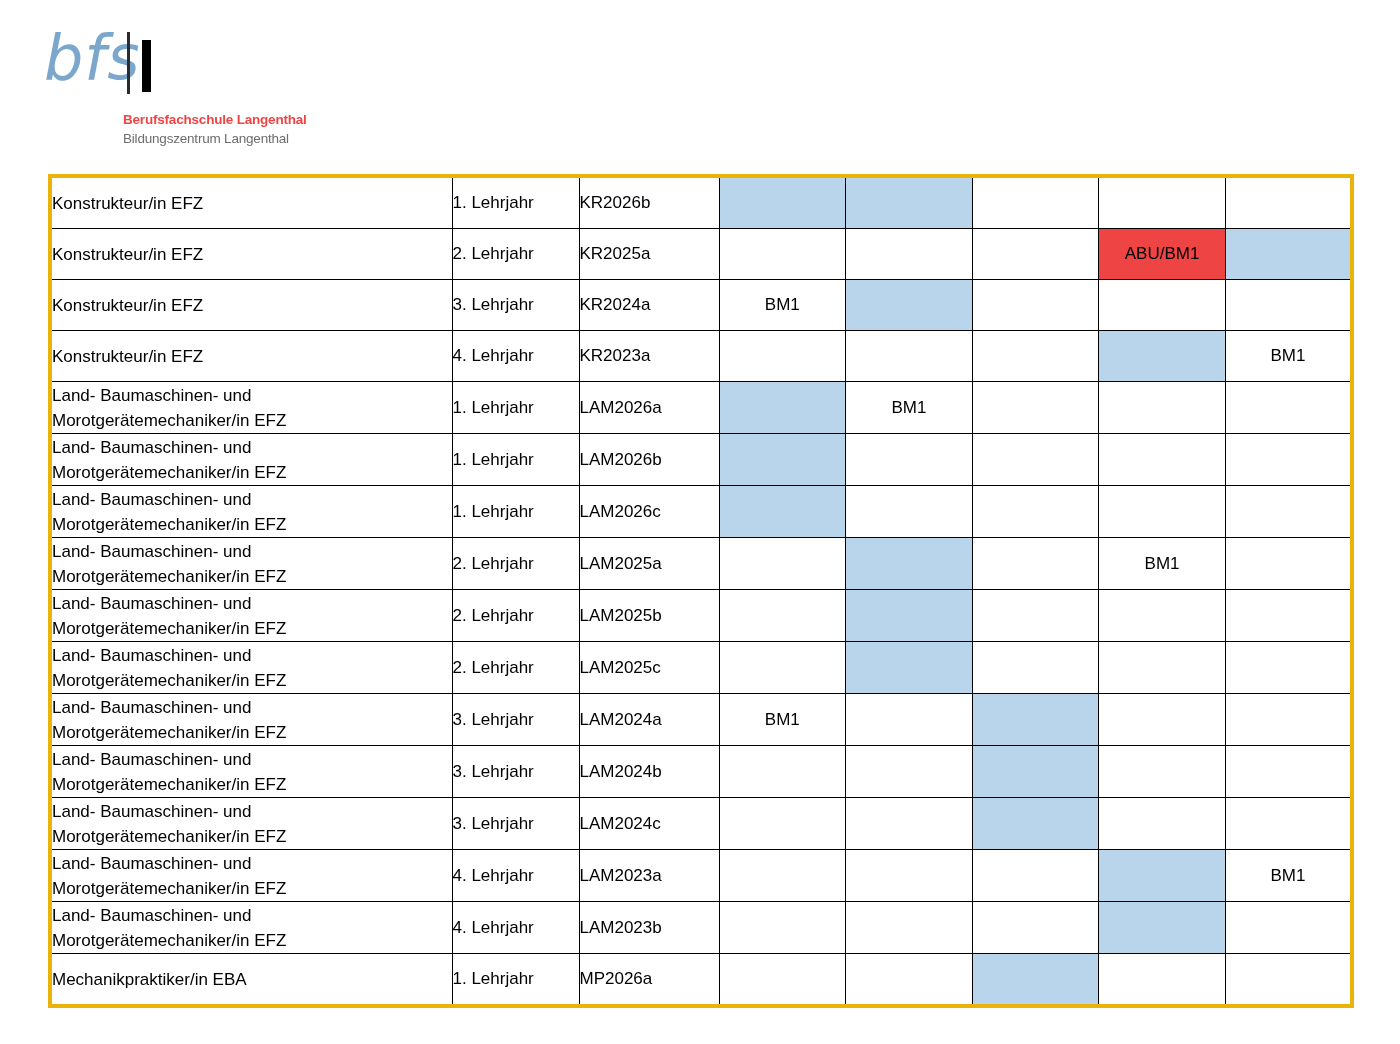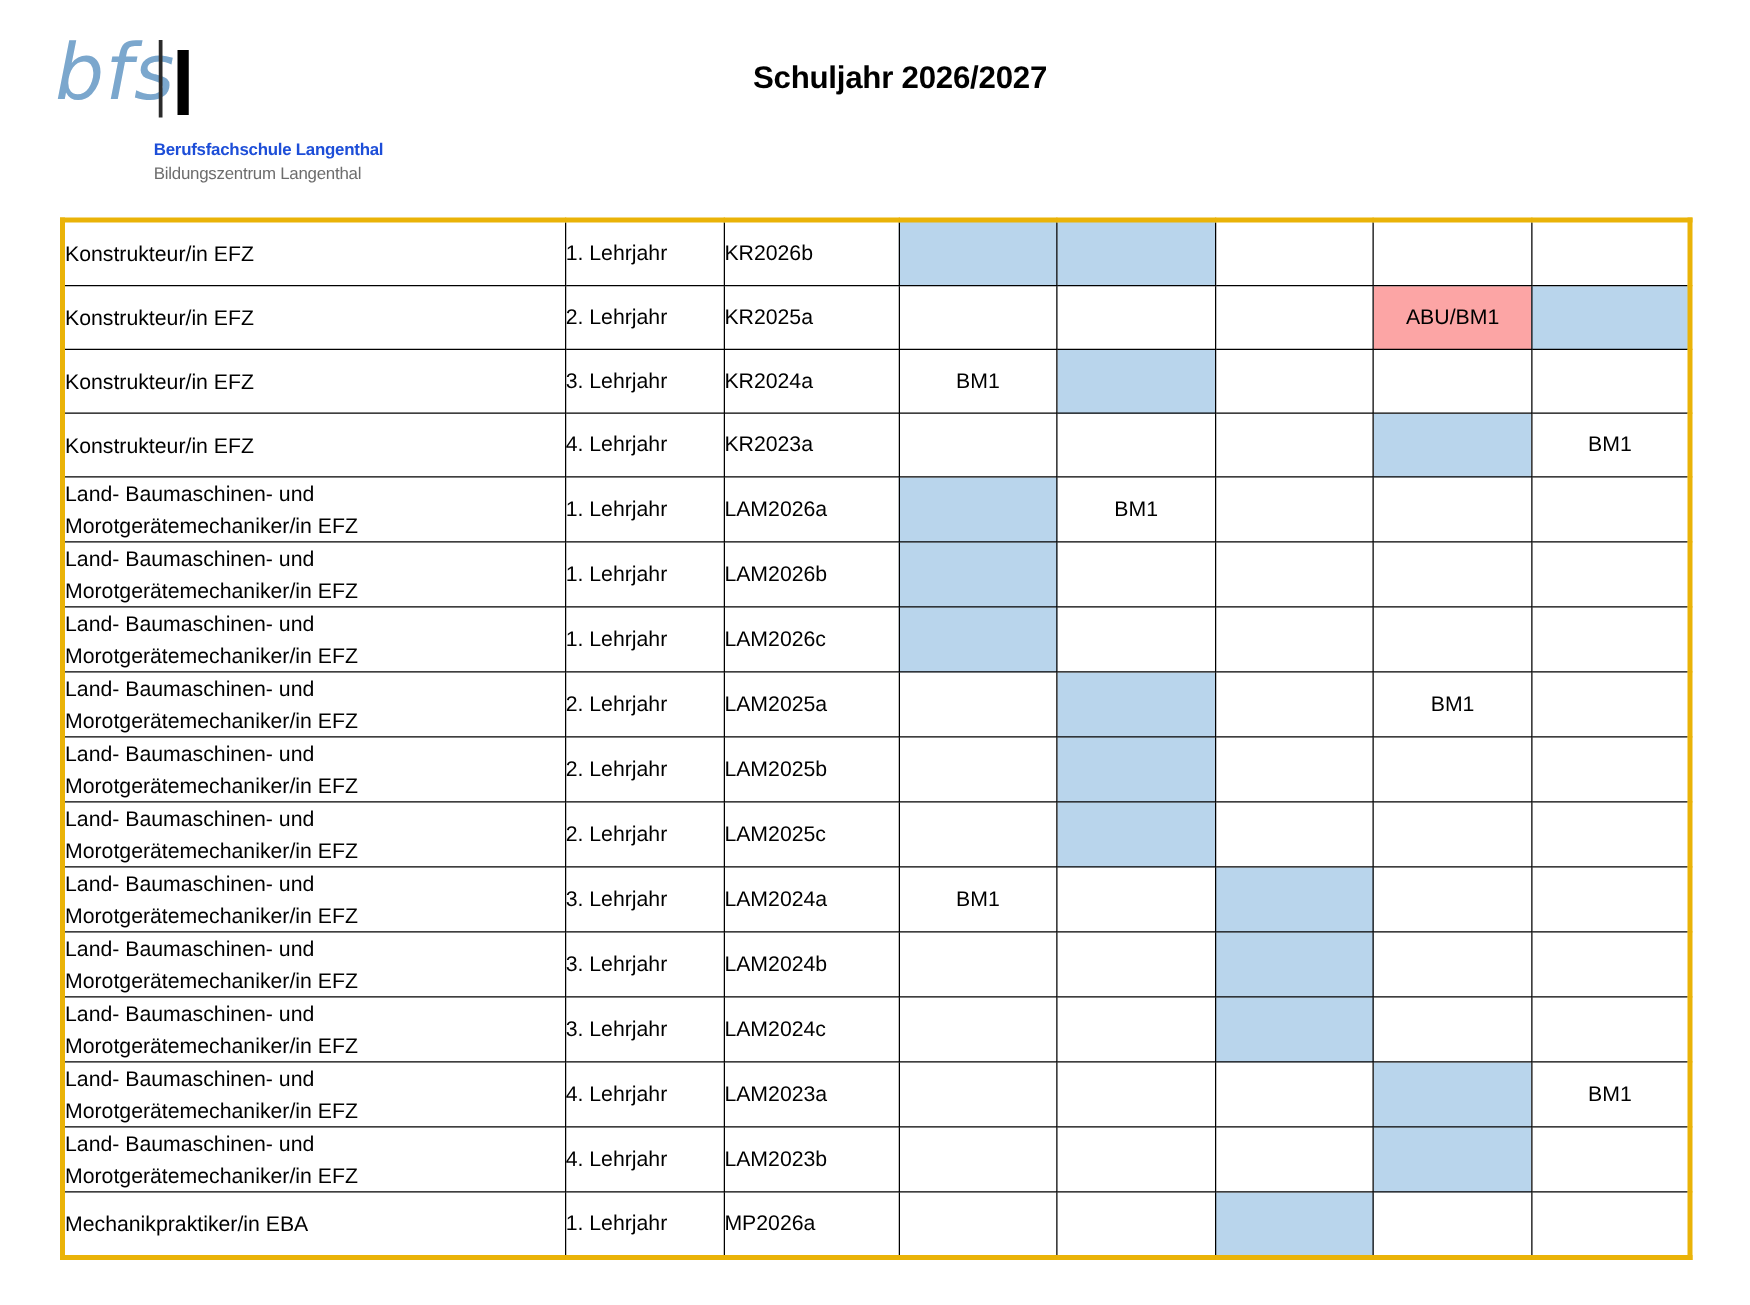--- a/index.html
+++ b/index.html
@@ -65,21 +65,21 @@
     background: #000000;
   }
   .logo-line1 {
     position: absolute;
     left: 79px;
     top: 86px;
     font-family: "Liberation Sans", sans-serif;
     font-weight: bold;
     font-size: 13.5px;
     letter-spacing: -0.2px;
-    color: #1d4ed8;
+    color: #ef4444;
     white-space: nowrap;
   }
   .logo-line2 {
     position: absolute;
     left: 79px;
     top: 105px;
     font-family: "Liberation Sans", sans-serif;
     font-weight: normal;
     font-size: 13.5px;
     letter-spacing: -0.2px;
@@ -166,21 +166,20 @@
     <div class="logo-mark">
       <span class="logo-bfs" style="color: rgb(123, 167, 205);">bfs</span>
       <span class="logo-rule"></span>
       <span class="logo-bar"></span>
     </div>
     <div class="logo-line1">Berufsfachschule Langenthal</div>
     <div class="logo-line2" style="color: rgb(109, 109, 109);">Bildungszentrum Langenthal</div>
   </div>
 
   <div class="titles">
-    <div class="title-sub">Schuljahr 2026/2027</div>
   </div>
 
 </div>
 
 <div class="table-wrap">
   <table class="schedule">
     <colgroup>
       <col class="c-prof">
       <col class="c-year">
       <col class="c-cls">
@@ -205,21 +204,21 @@
         </tr>
         <tr class="r-single">
           <td class="prof">
             <span class="l1">Konstrukteur/in EFZ</span>
           </td>
           <td class="year">2. Lehrjahr</td>
           <td class="cls">KR2025a</td>
           <td class="day"></td>
           <td class="day"></td>
           <td class="day"></td>
-          <td class="day filled" style="background: #fca5a5;">ABU/BM1</td>
+          <td class="day filled" style="background: #ef4444;">ABU/BM1</td>
           <td class="day filled" style="background: rgb(185, 213, 236);"></td>
         </tr>
         <tr class="r-single">
           <td class="prof">
             <span class="l1">Konstrukteur/in EFZ</span>
           </td>
           <td class="year">3. Lehrjahr</td>
           <td class="cls">KR2024a</td>
           <td class="day">BM1</td>
           <td class="day filled" style="background: rgb(185, 213, 236);"></td>

